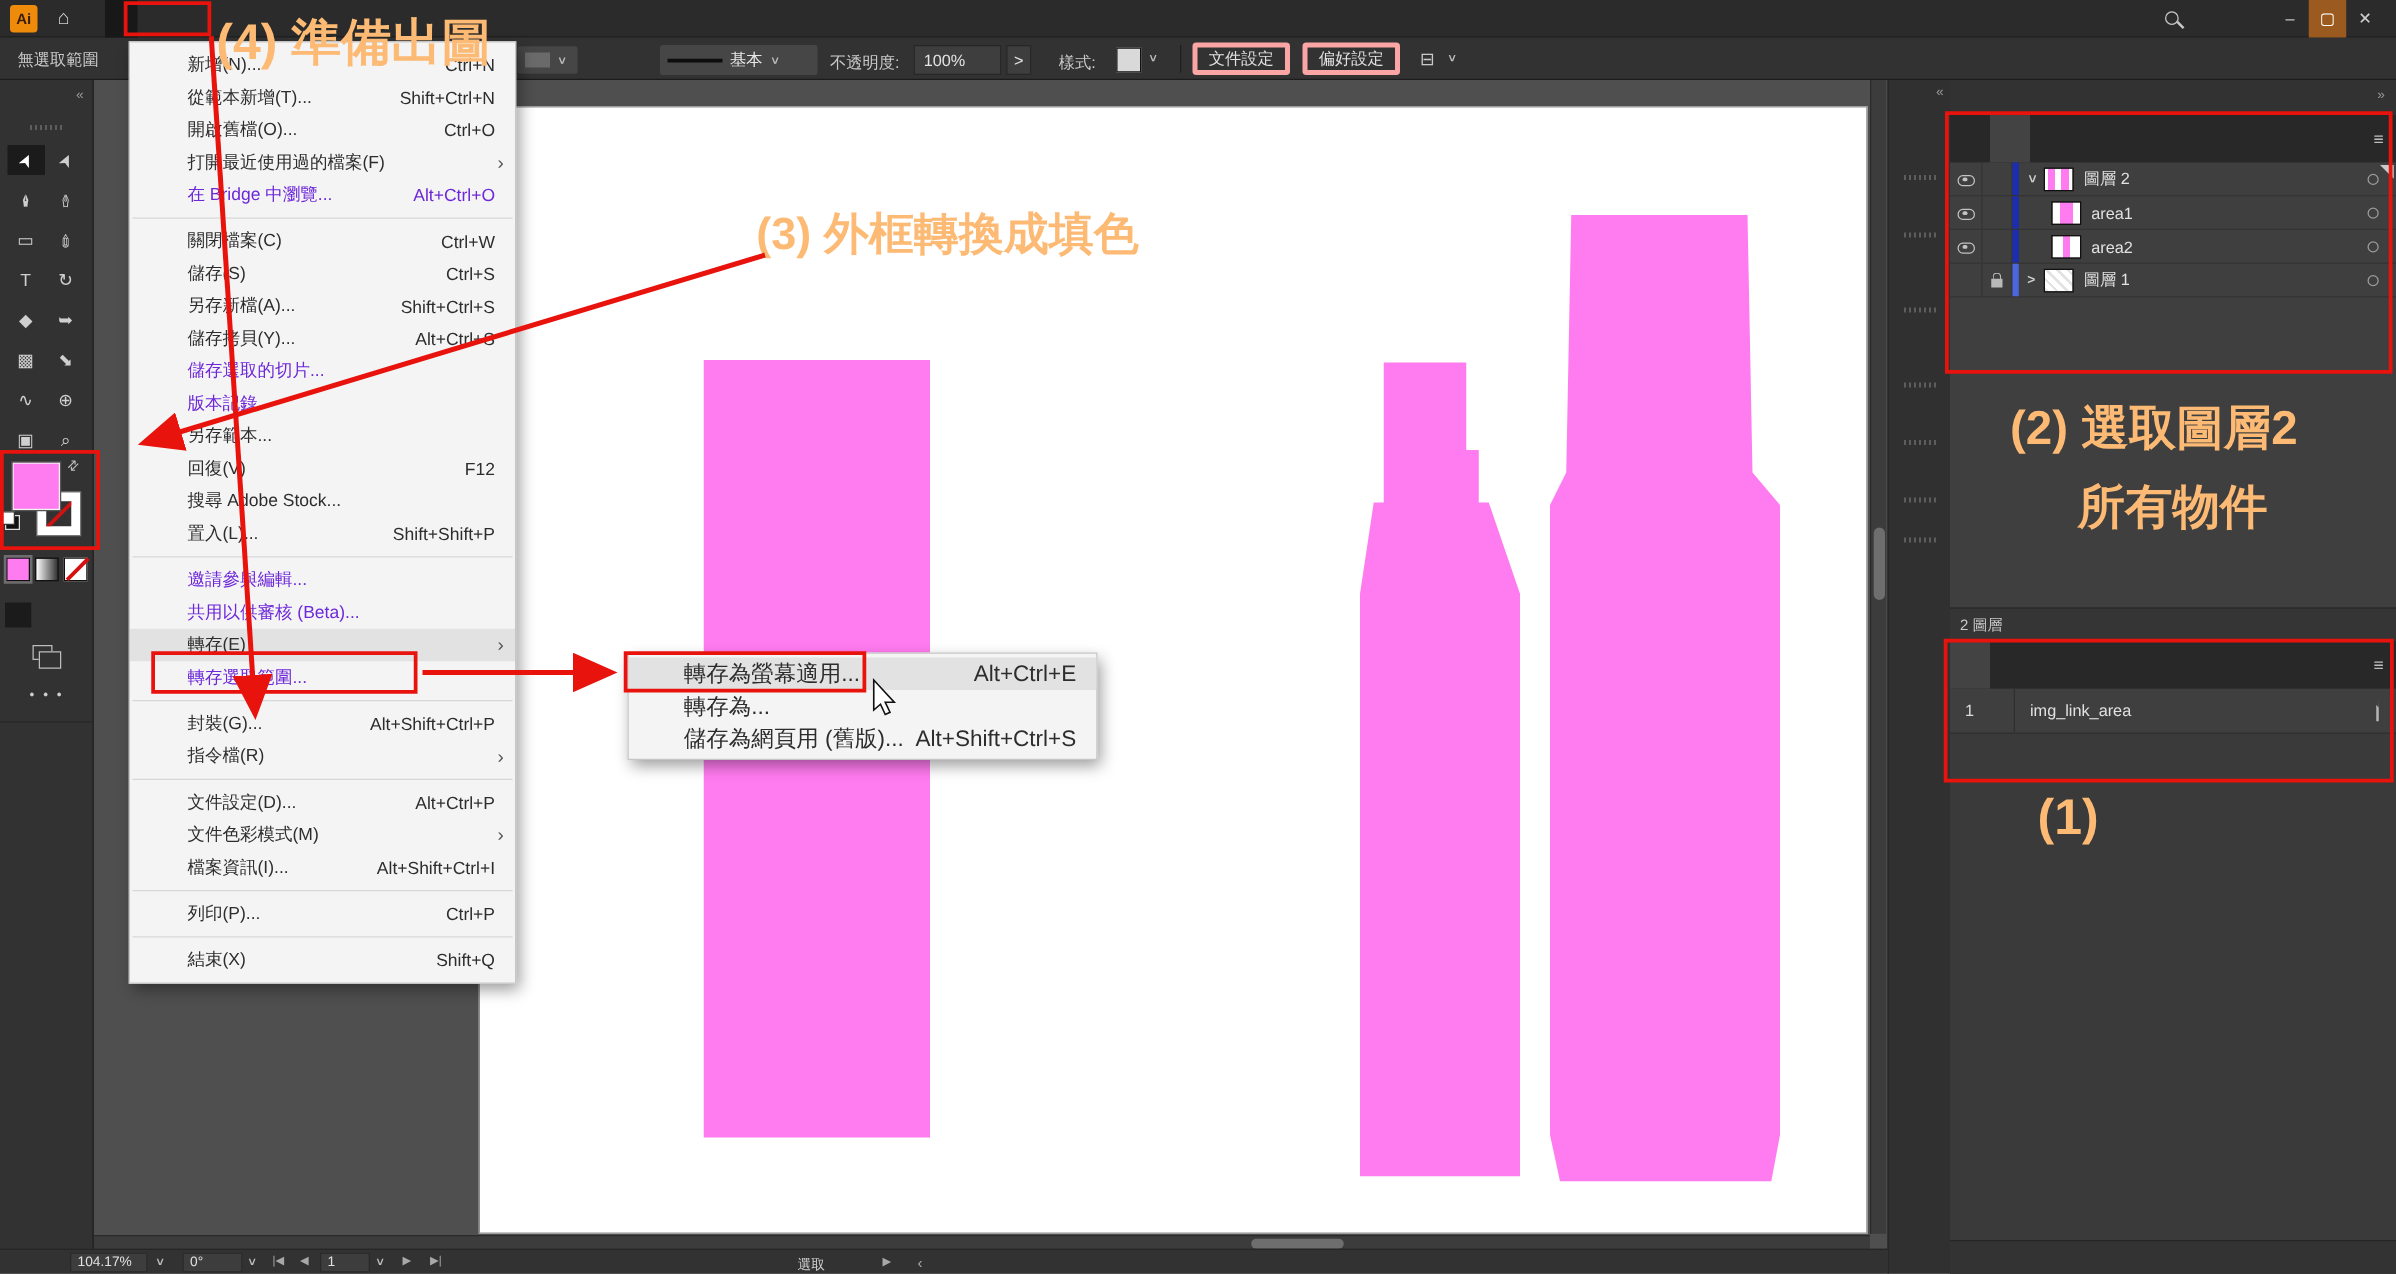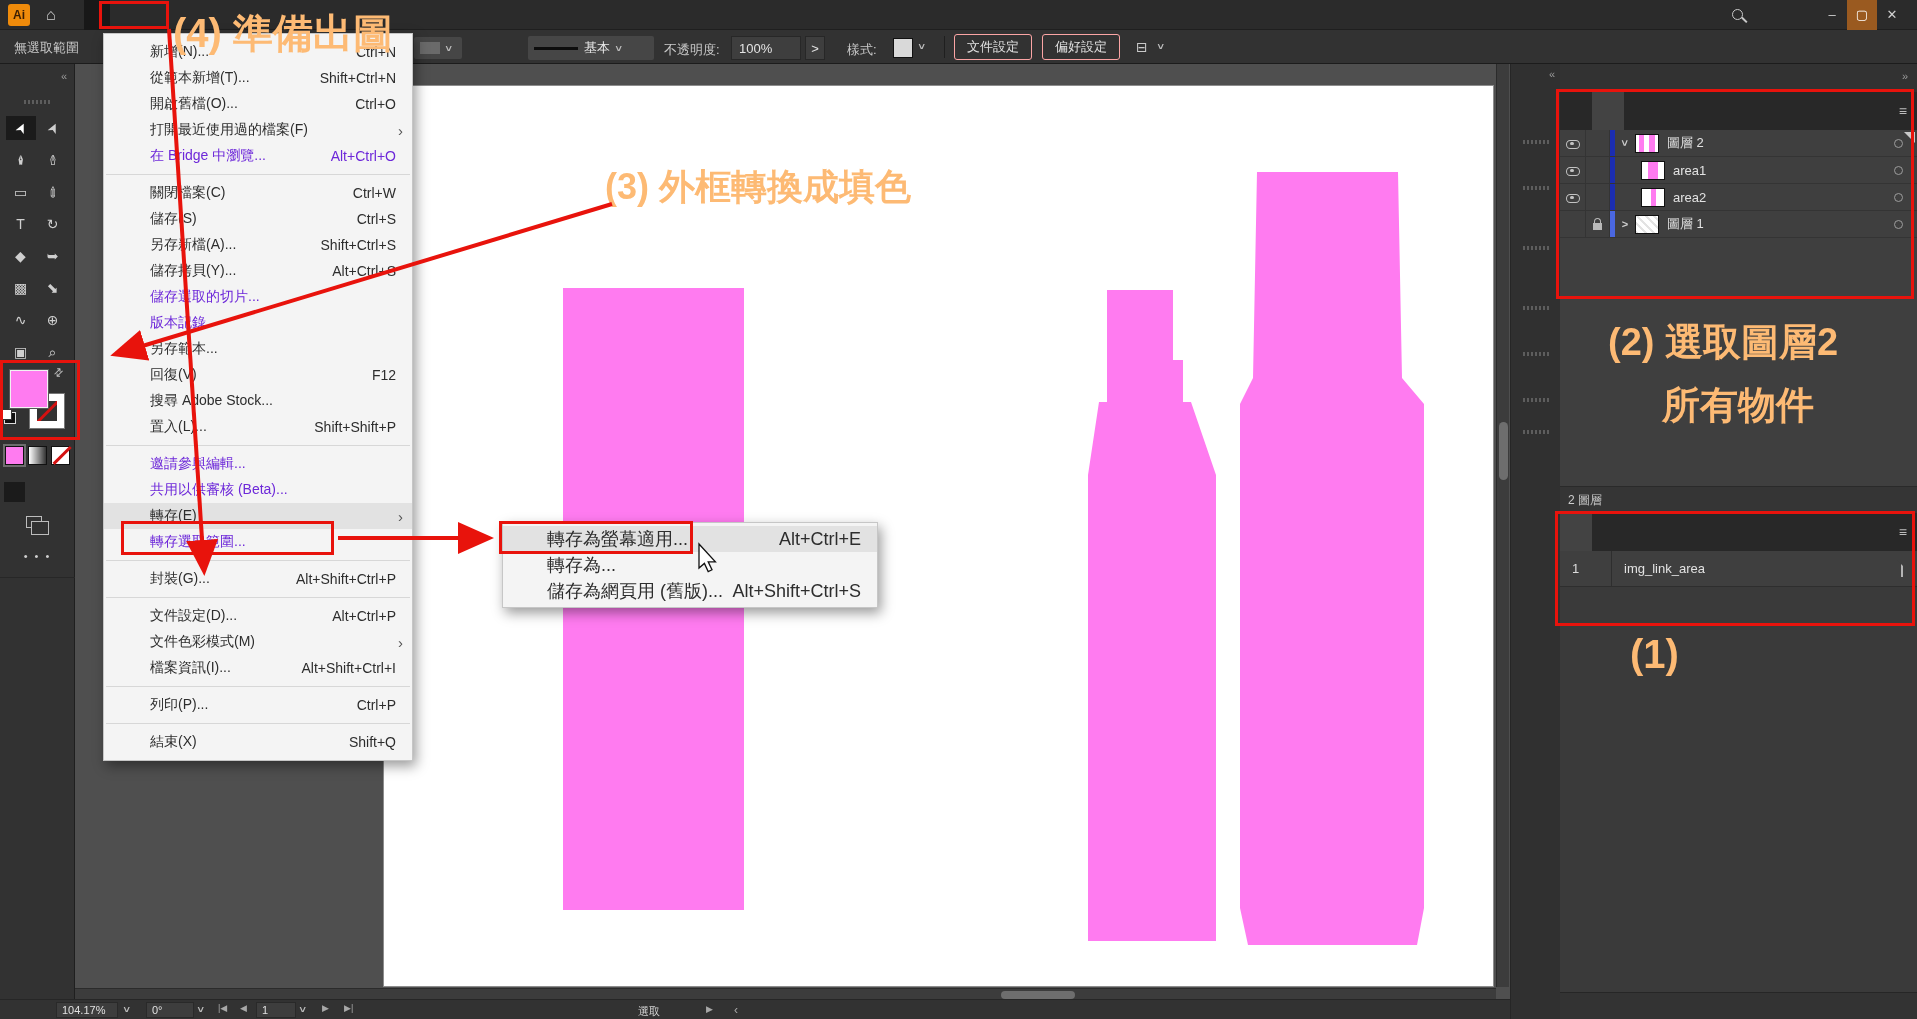--- a/index.html
+++ b/index.html
@@ -28,21 +28,21 @@
   .controlbar{position:absolute;left:0;top:30px;width:1917px;height:34px;background:#323232;
               border-bottom:1px solid #1c1c1c;z-index:20}
   .cb-label{position:absolute;left:14px;top:9px;color:#c9c9c9}
   .chip{position:absolute;background:#464646;border-radius:2px;display:flex;align-items:center;padding:0 6px;gap:6px}
   .caret{display:inline-block;color:#bdbdbd;font-size:10px;font-weight:700}
   .caret::before{content:">";display:inline-block;transform:rotate(90deg)}
   .stroke-line{width:44px;height:3px;background:#0d0d0d}
   .cb-text{position:absolute;color:#c9c9c9}
   .cb-field{position:absolute;background:#3e3e3e;border:1px solid #272727;color:#e3e3e3;
             display:flex;align-items:center;padding:0 7px}
-  .cb-btn{position:absolute;border:1px solid #fca5a5;border-radius:3px;color:#e0e0e0;
+  .cb-btn{position:absolute;border:4px solid #fca5a5;border-radius:3px;color:#e0e0e0;
           display:flex;align-items:center;justify-content:center;background:transparent}
   .vdiv{position:absolute;width:1px;height:22px;background:#1f1f1f;top:6px}
   .style-sw{position:absolute;width:20px;height:20px;background:#d9d9d9;border:1px solid #111}
 
   
   .left-dock{position:absolute;left:0;top:64px;width:75px;height:936px;background:#323232;
              border-right:1px solid #1f1f1f;z-index:5}
   .dock-collapse{position:absolute;right:8px;top:6px;color:#9a9a9a;font-size:11px;letter-spacing:-1px}
   .dock-handle{width:26px;height:4px;margin:0 auto;background:repeating-linear-gradient(90deg,#5d5d5d 0 2px,transparent 2px 4px)}
   .tools{position:absolute;left:0;top:52px;width:75px;display:grid;grid-template-columns:32px 32px;
@@ -561,20 +561,25 @@
       <span>轉存選取範圍...</span>
       <span class="shortcut"></span>
 
     </div>
     <div class="menu-sep"></div>
     <div class="menu-item">
       <span>封裝(G)...</span>
       <span class="shortcut">Alt+Shift+Ctrl+P</span>
 
     </div>
+    <div class="menu-item">
+      <span>指令檔(R)</span>
+      <span class="shortcut"></span>
+      <span class="sub-arrow"></span>
+    </div>
     <div class="menu-sep"></div>
     <div class="menu-item">
       <span>文件設定(D)...</span>
       <span class="shortcut">Alt+Ctrl+P</span>
 
     </div>
     <div class="menu-item">
       <span>文件色彩模式(M)</span>
       <span class="shortcut"></span>
       <span class="sub-arrow"></span>

